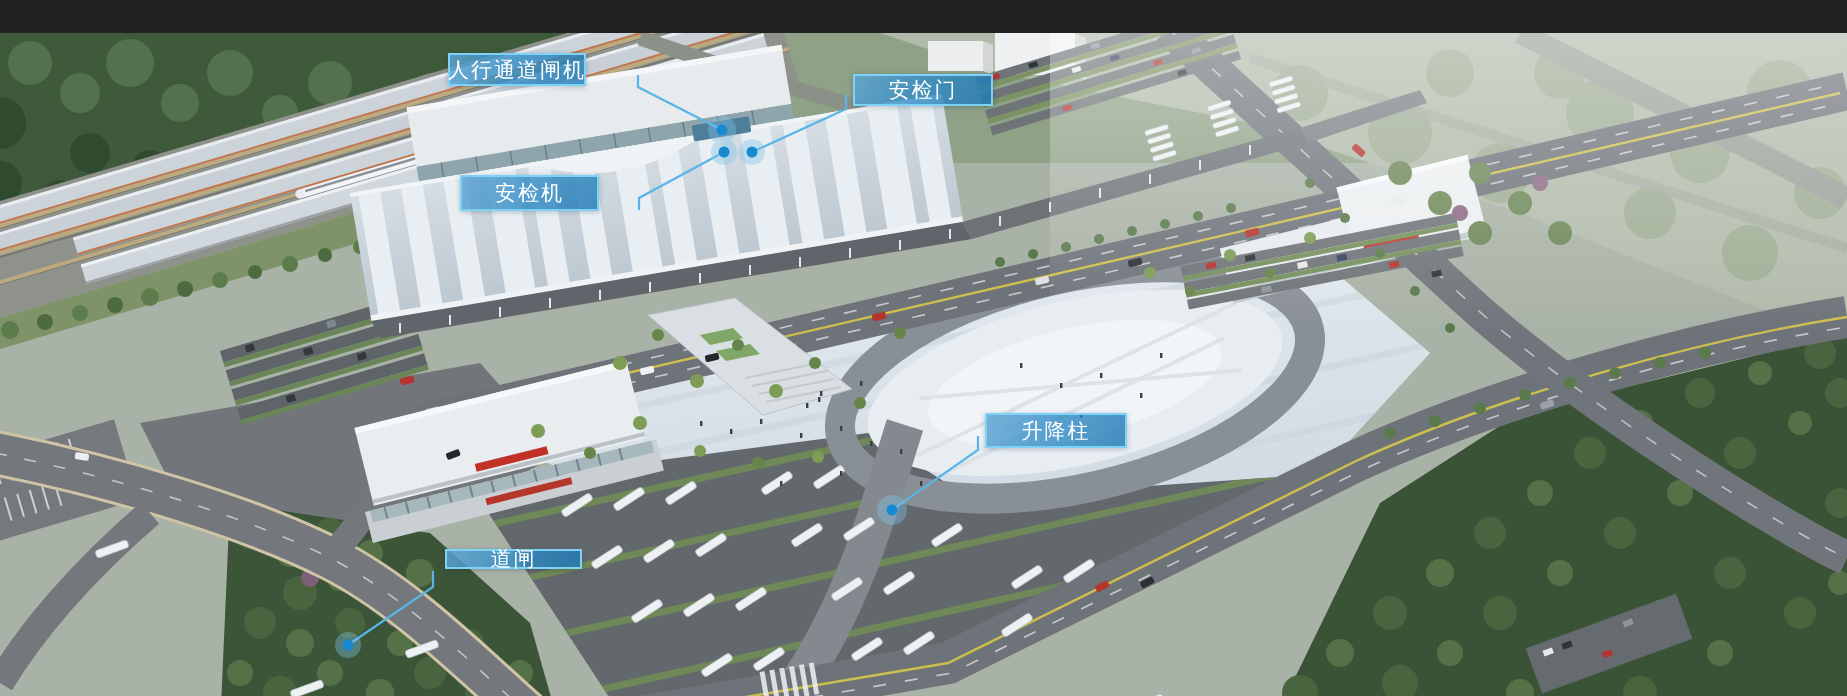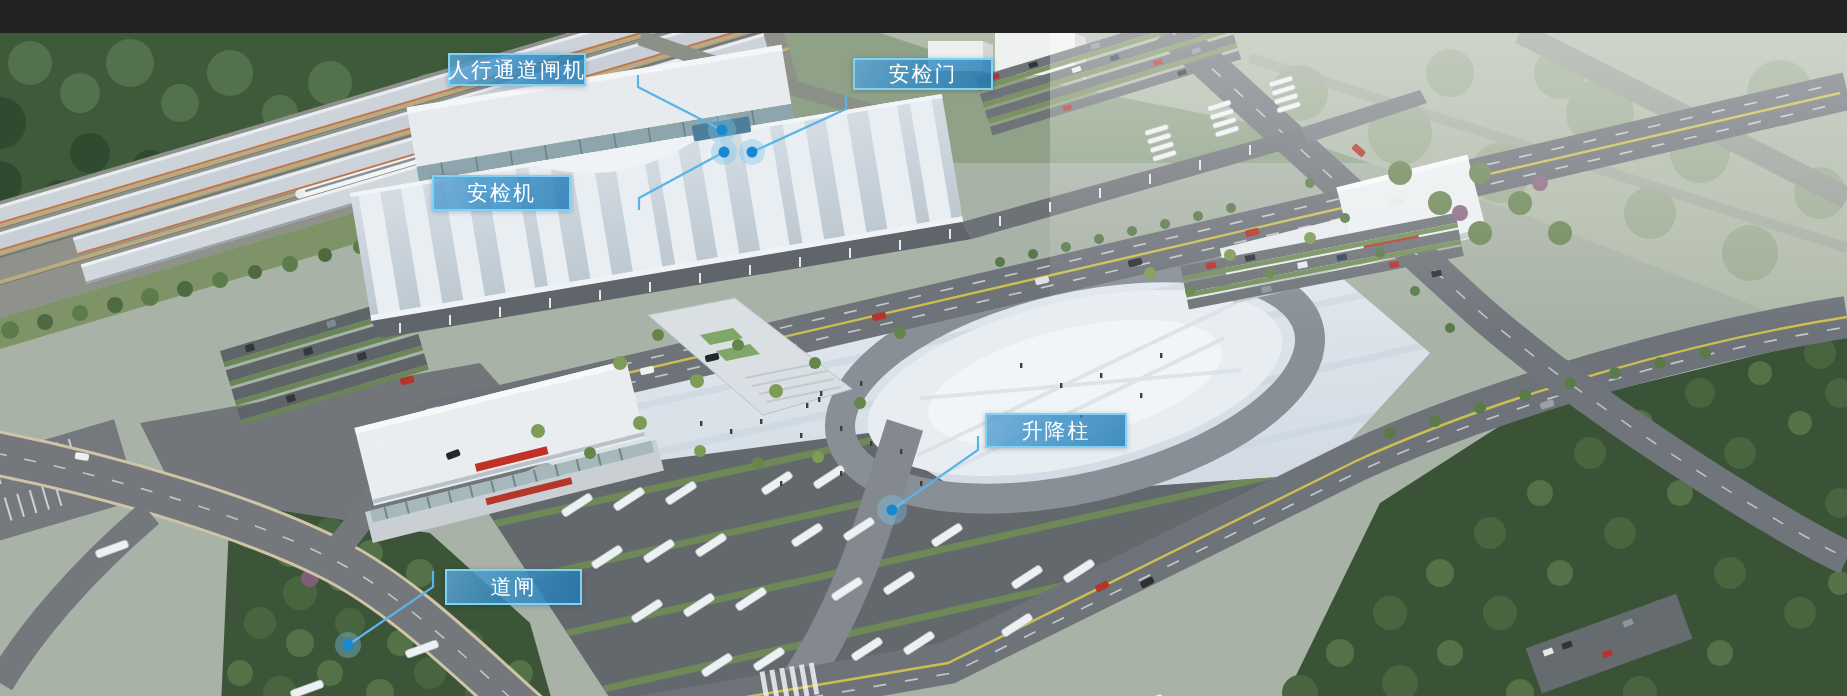--- a/index.html
+++ b/index.html
@@ -5,24 +5,24 @@
   html,body{margin:0;padding:0;background:#222;}
   .stage{position:relative;width:1847px;height:696px;overflow:hidden;background:#9aa49a;
          font-family:"Liberation Sans","DejaVu Sans",sans-serif;margin-top:33px;}
   .stage svg{position:absolute;left:0;top:0;width:1847px;height:696px;display:block;}
   .callout{position:absolute;display:flex;align-items:center;justify-content:center;
            background:rgba(36,132,194,0.80);
            background-image:linear-gradient(115deg,rgba(255,255,255,0.22) 0%,rgba(255,255,255,0.06) 45%,rgba(0,40,80,0.10) 100%);
            border:2px solid #7ed2f5;color:#ffffff;font-size:21px;letter-spacing:2px;
            box-shadow:0 1px 5px rgba(0,30,60,0.25);box-sizing:border-box;white-space:nowrap;}
   .c1{left:448px;top:20px;width:138px;height:33px;}
-  .c2{left:853px;top:25px;width:140px;height:32px;}
-  .c3{left:432px;top:142px;width:139px;height:36px;}
+  .c2{left:853px;top:41px;width:140px;height:32px;}
+  .c3{left:460px;top:142px;width:139px;height:36px;}
   .c4{left:985px;top:380px;width:142px;height:35px;text-align:right;}
-  .c5{left:445px;top:536px;width:137px;height:36px;}
+  .c5{left:445px;top:516px;width:137px;height:20px;}
   .leader{fill:none;stroke-width:2.2px;}
 </style>
 </head>
 <body>
 
 <div class="stage">
 
 <svg viewBox="0 0 1847 696">
   <defs>
     <linearGradient id="mist" x1="0" y1="0" x2="0" y2="1">

